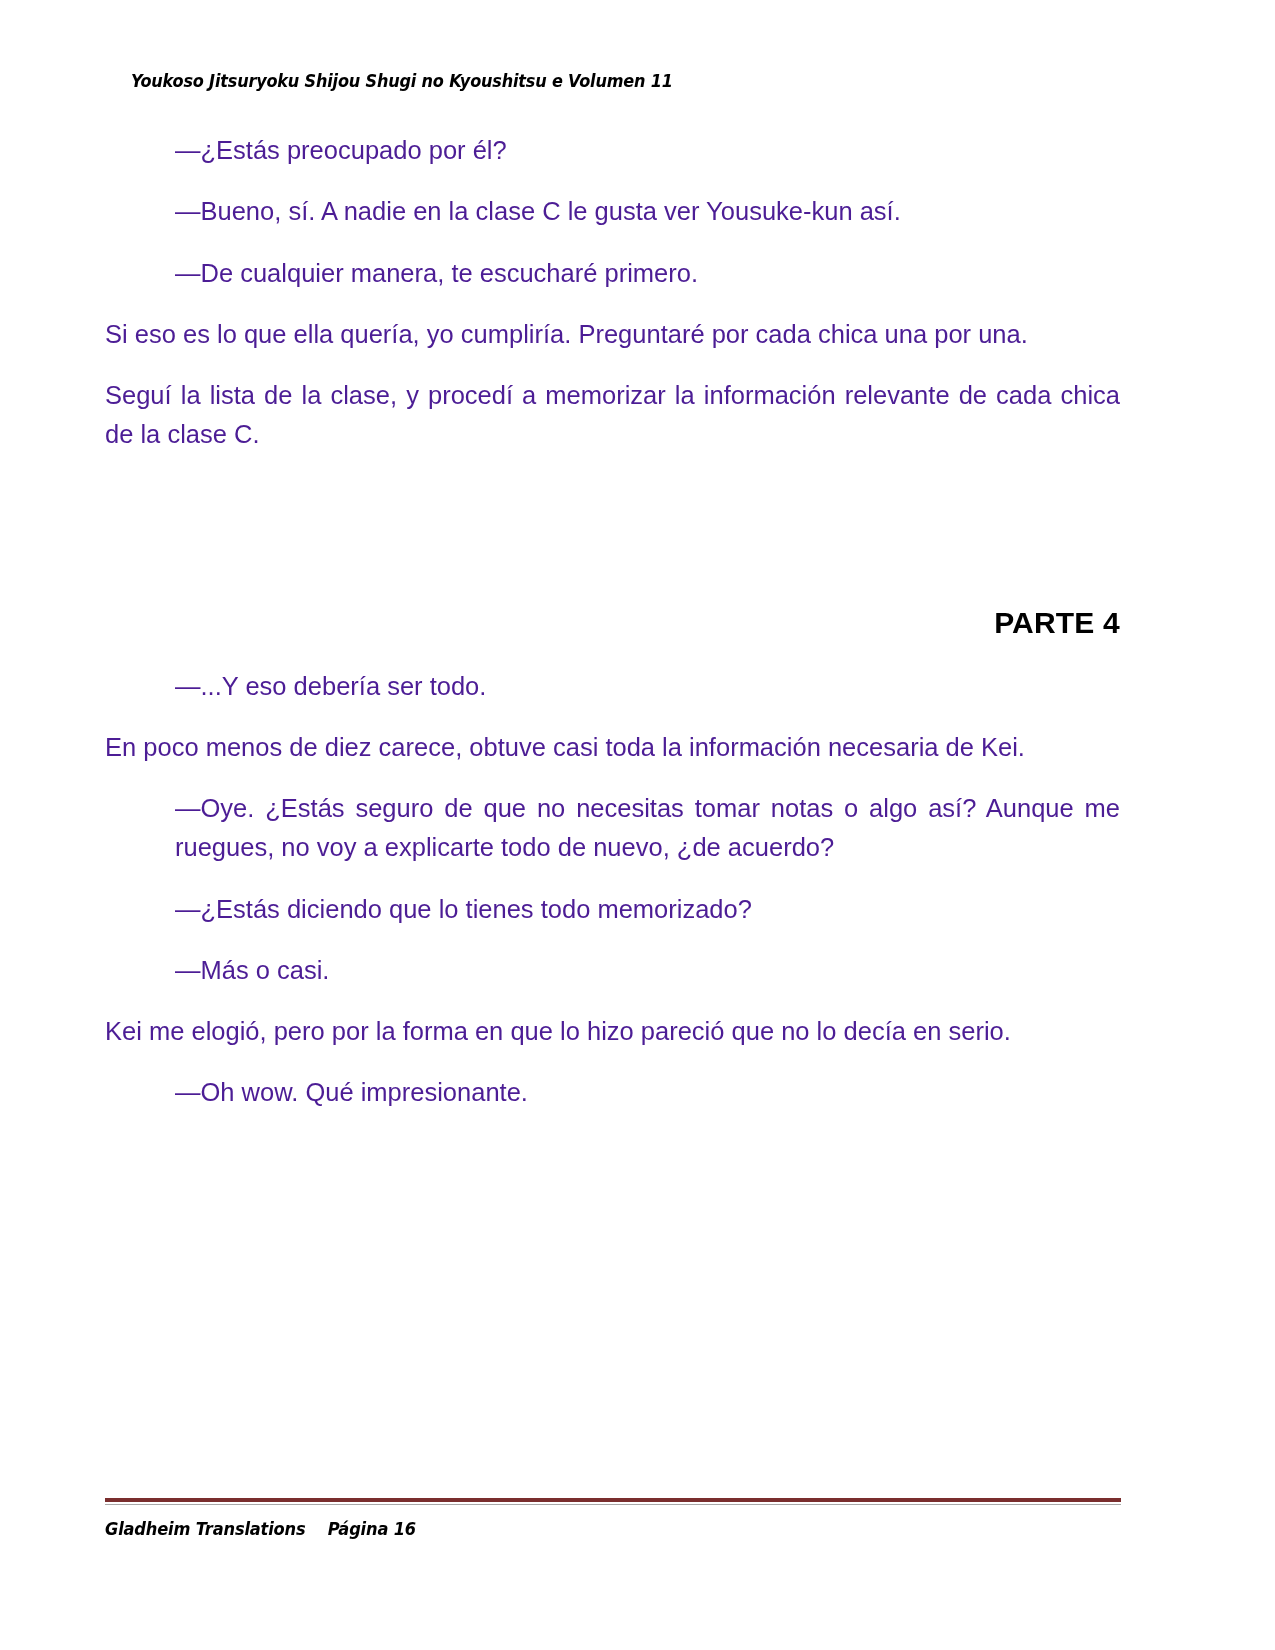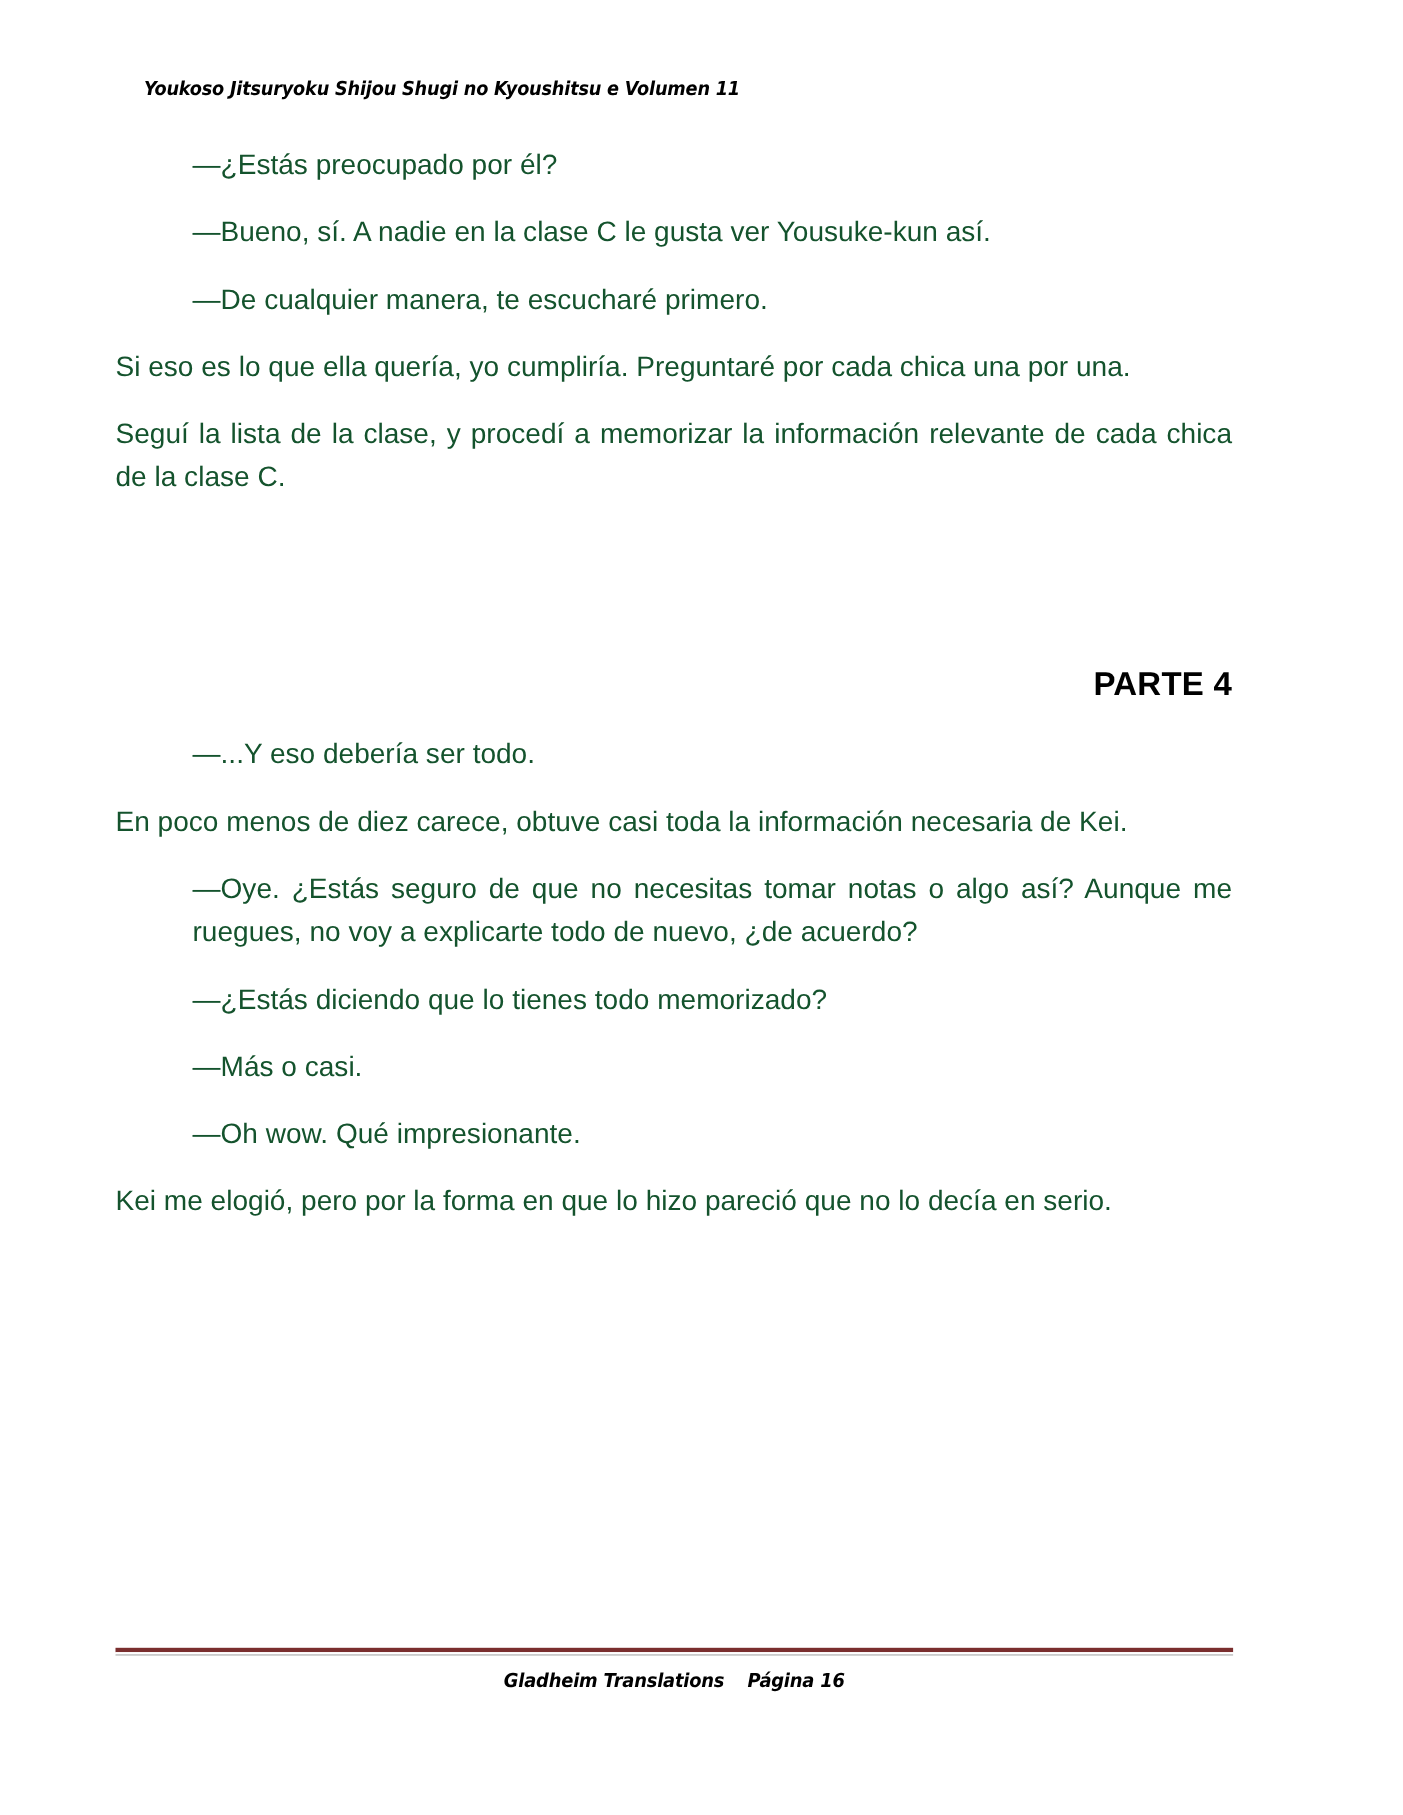--- a/index.html
+++ b/index.html
@@ -49,21 +49,21 @@
     width: 1015px;
   }
 
   p.para {
     margin: 0 0 22px 0;
     font-family: "Liberation Sans", sans-serif;
     font-size: 25.5px;
     line-height: 1.54;
     text-align: justify;
     text-justify: inter-word;
-    color: #14532d;
+    color: #4c1d95;
     -webkit-hyphens: none;
     hyphens: none;
   }
   p.para:last-child { margin-bottom: 0; }
 
   
   p.dialogue {
     padding-left: 70px;
     text-indent: 0;
   }
@@ -111,21 +111,21 @@
     background: #ffffff;
     width: 100%;
   }
   .footer-rule-thin {
     height: 1px;
     background: #A9A9A9;
     width: 100%;
   }
   .footer-row {
     display: flex;
-    justify-content: center;
+    justify-content: flex-start;
     align-items: baseline;
     margin-top: 14px;
   }
   .footer-left, .footer-right {
     font-family: "DejaVu Sans", sans-serif;
     font-size: 17.5px;
     font-weight: bold;
     font-style: italic;
     letter-spacing: -0.2px;
     white-space: nowrap;
@@ -167,23 +167,23 @@
 
     <p class="para narration">En poco menos de diez carece, obtuve casi toda la información necesaria de Kei.</p>
 
     <p class="para dialogue">—Oye. ¿Estás seguro de que no necesitas tomar notas o algo así? Aunque me ruegues, no voy a explicarte todo de nuevo, ¿de acuerdo?</p>
 
 
     <p class="para dialogue noStretch">—¿Estás diciendo que lo tienes todo memorizado?</p>
 
     <p class="para dialogue noStretch">—Más o casi.</p>
 
+    <p class="para narration noStretch">Kei me elogió, pero por la forma en que lo hizo pareció que no lo decía en serio.</p>
+
     <p class="para dialogue noStretch">—Oh wow. Qué impresionante.</p>
-
-    <p class="para narration noStretch">Kei me elogió, pero por la forma en que lo hizo pareció que no lo decía en serio.</p>
 
   </div>
 
   <div class="footer">
     <div class="footer-rule-thick"></div>
     <div class="footer-rule-gap"></div>
     <div class="footer-rule-thin"></div>
     <div class="footer-row">
       <div class="footer-left">Gladheim Translations</div>
       <div class="footer-right">Página 16</div>

